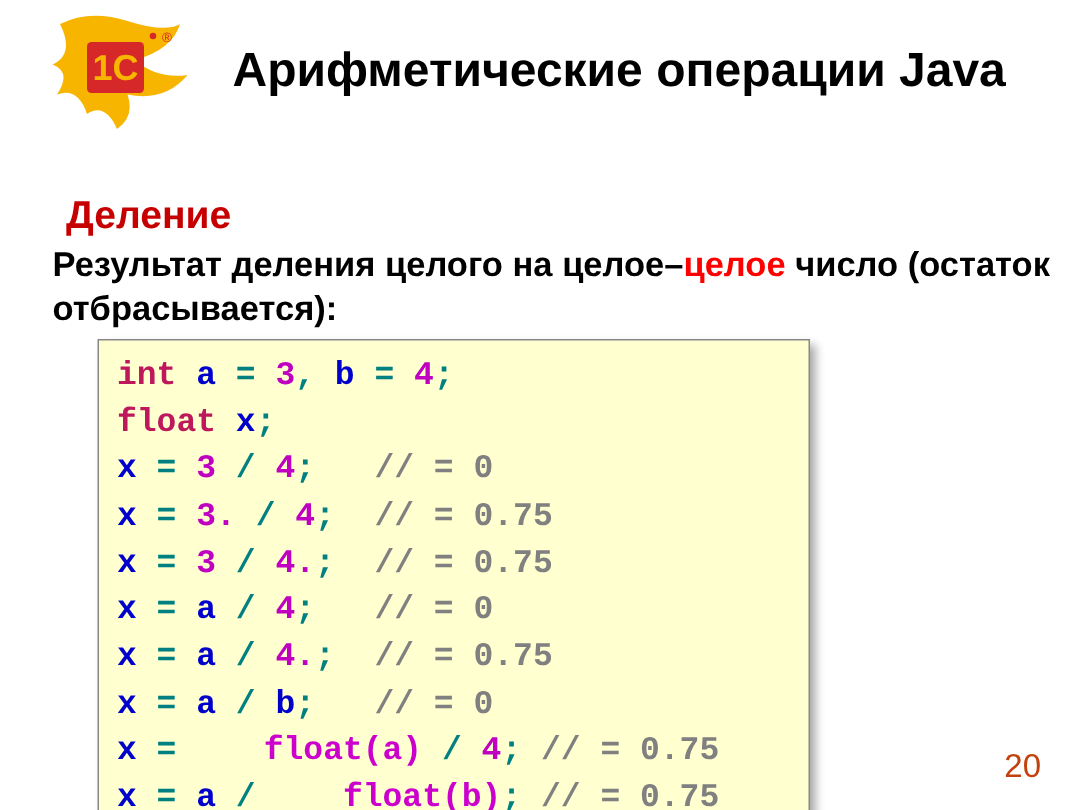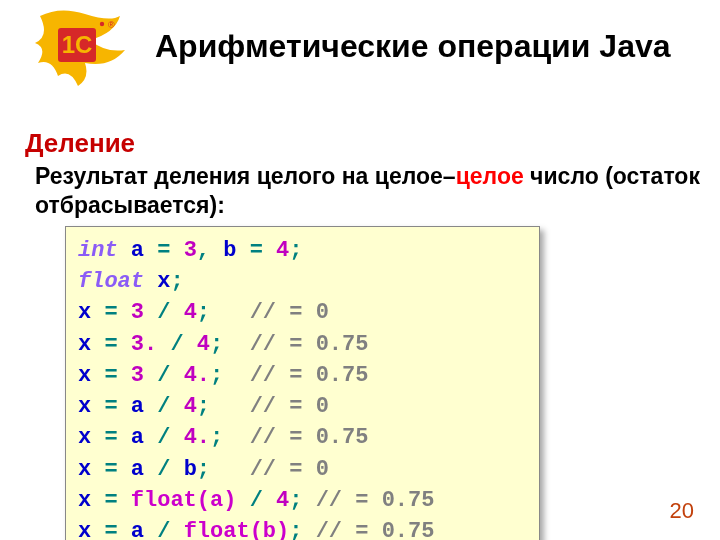--- a/index.html
+++ b/index.html
@@ -22,21 +22,21 @@
     position: absolute;
     top: 28px;
     left: 155px;
     font-size: 32px;
     font-weight: bold;
     color: #000;
   }
   .subtitle {
     position: absolute;
     top: 128px;
-    left: 25px;
+    left: 44px;
     font-size: 26px;
     font-weight: bold;
     color: #c60000;
   }
   .desc {
     position: absolute;
     top: 162px;
     left: 35px;
     font-size: 23px;
     font-weight: bold;
@@ -52,24 +52,24 @@
     background: #ffffd0;
     border: 1px solid #888;
     box-shadow: 4px 4px 6px rgba(0,0,0,0.35);
     padding: 8px 12px 10px 12px;
     font-family: "Courier New", monospace;
     font-size: 22px;
     font-weight: bold;
     line-height: 1.42;
     white-space: pre;
   }
-  .kw { color: #8b5cf6; font-style: italic; }   
+  .kw { color: #be185d; }   
   .id { color: #0000cc; }   
   .num { color: #c000c0; }  
-  .cast { color: #cc00cc; } 
+  .cast { color: #cc00cc; margin-left: 45px; } 
   .cmt { color: #808080; }  
   .op { color: #008080; }   
   .pagenum {
     position: absolute;
     bottom: 16px;
     right: 26px;
     font-size: 22px;
     color: #c2410c;
   }
 </style>

